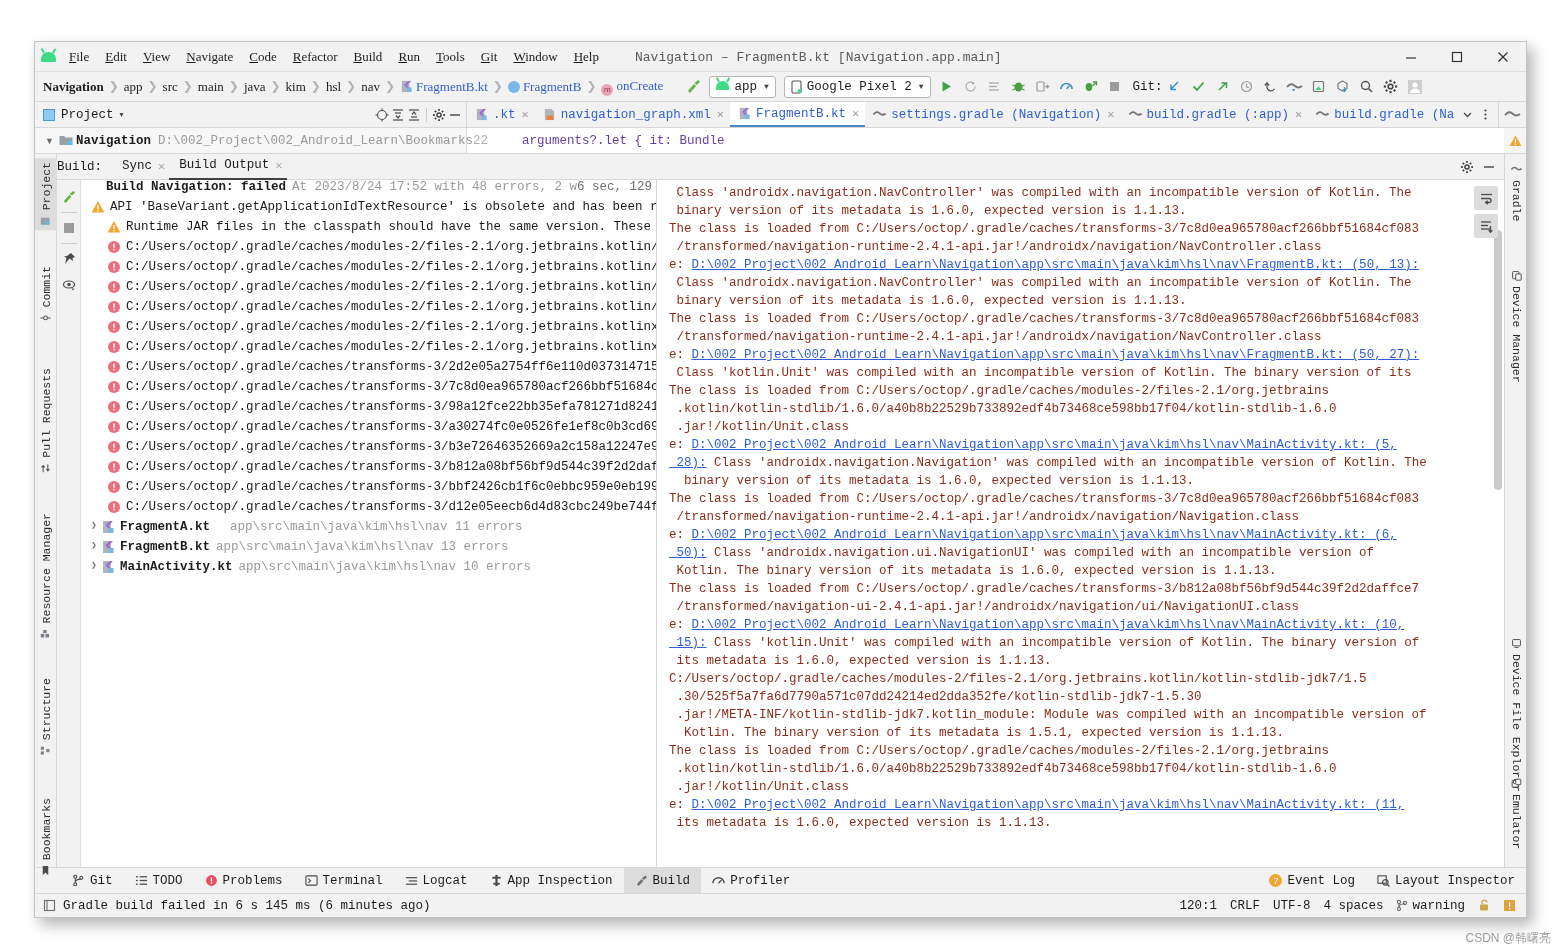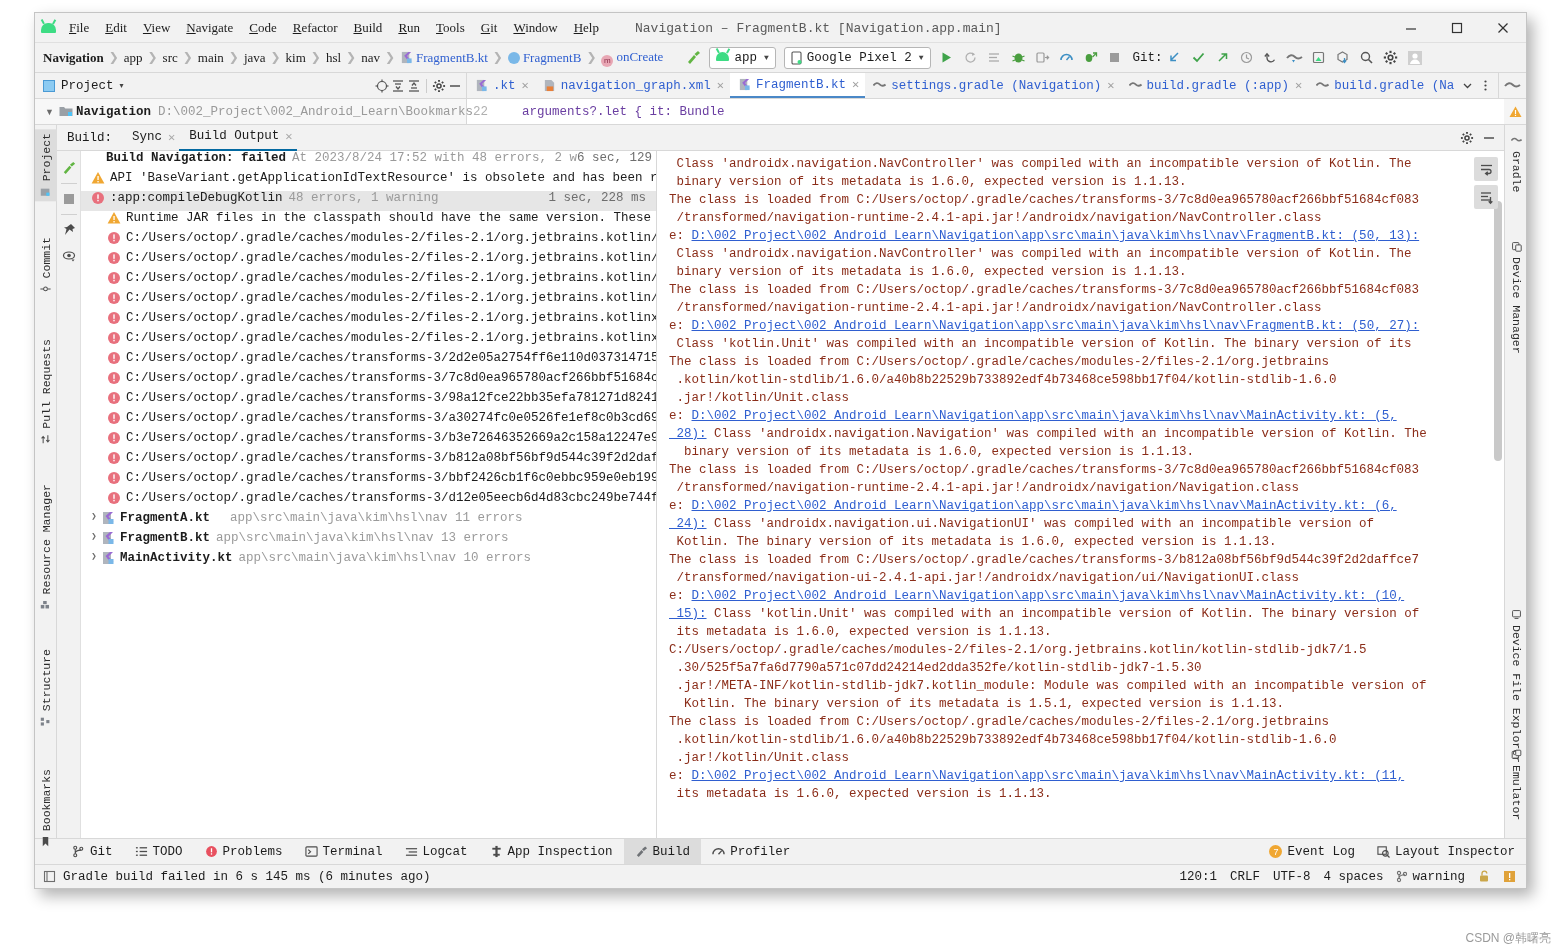--- a/index.html
+++ b/index.html
@@ -5,21 +5,21 @@
   * { box-sizing: border-box; }
   html, body {
     margin: 0; padding: 0;
     width: 1561px; height: 951px;
     background: #ffffff;
     font-family: "Liberation Sans", sans-serif;
     overflow: hidden;
   }
   #shell {
     position: absolute;
-    left: 34px; top: 12px;
+    left: 34px; top: 41px;
     width: 1493px; height: 877px;
     background: #f2f2f2;
     border: 1px solid #c4c4c4;
     box-shadow: 6px 7px 14px rgba(0,0,0,0.30);
     display: flex; flex-direction: column;
     overflow: hidden;
   }
 
   
   .titlebar {
@@ -138,28 +138,28 @@
     white-space:nowrap;
   }
   .vtab.sel { background:#dcdcdc; }
   .vtab .vic { width:11px; height:11px; }
 
   .center { flex:1; display:flex; flex-direction:column; min-width:0; }
 
   
   .buildhdr {
     height: 26px; min-height:26px; display:flex; align-items:center;
-    background:#f2f2f2; border-bottom:1px solid #d8d8d8; padding-left:10px;
+    background:#f2f2f2; border-bottom:1px solid #d8d8d8; 
   }
   .buildhdr .b-label { font-size:12.5px; color:#1c1c1c; font-family:"Liberation Mono", monospace; }
   .bt {
     font-size:12.5px; color:#1c1c1c; font-family:"Liberation Mono", monospace;
     padding: 3px 4px 4px 10px; display:flex; align-items:center; position:relative; height:26px;
   }
-  .bt.active { border-bottom: 2px solid #0369a1; align-items: center; }
+  .bt.active { border-bottom: 2px solid #404040; align-items: center; }
   .bt .x { color:#a8a8a8; margin-left:6px; font-size:12px; }
   .buildhdr-right { margin-left:auto; display:flex; align-items:center; gap:8px; padding-right:8px;}
 
   .panes { flex:1; display:flex; min-height:0; background:#fff; }
   .pane-icons {
     width: 24px; min-width:24px; background:#f2f2f2; border-right:1px solid #e0e0e0;
     display:flex; flex-direction:column; align-items:center; padding-top:4px; gap:0;
   }
   .pane-icons .pi { width:22px; height:26px; display:flex; align-items:center; justify-content:center;}
   .pi-div { width:16px; height:1px; background:#d0d0d0; margin: 2px 0; }
@@ -729,30 +729,20 @@
                 <span class="right">6 sec, 129 ms</span>
               </div>
               <div class="trow ind1">
                 <svg width="13" height="13" viewBox="0 0 14 14" class="ic">
                   <path d="M7 1 L13.4 12.6 L0.6 12.6 Z" fill="#f0a732"></path>
                   <rect x="6.4" y="5" width="1.3" height="4" fill="#fff"></rect>
                   <rect x="6.4" y="10" width="1.3" height="1.4" fill="#fff"></rect>
                 </svg>
                 <span>API 'BaseVariant.getApplicationIdTextResource' is obsolete and has been rep</span>
               </div>
-              <div class="trow sel ind1">
-                <svg width="13" height="13" viewBox="0 0 14 14" class="ic">
-                  <circle cx="7" cy="7" r="6" fill="#e8707d"></circle>
-                  <rect x="6.3" y="3.4" width="1.4" height="4.4" fill="#fff"></rect>
-                  <rect x="6.3" y="8.8" width="1.4" height="1.5" fill="#fff"></rect>
-                </svg>
-                <span>:app:compileDebugKotlin</span>
-                <span class="dim" style="margin-left: 6px;">48 errors, 1 warning</span>
-                <span class="right">1 sec, 228 ms</span>
-              </div>
               <div class="trow ind2">
                 <svg width="13" height="13" viewBox="0 0 14 14" class="ic">
                   <path d="M7 1 L13.4 12.6 L0.6 12.6 Z" fill="#f0a732"></path>
                   <rect x="6.4" y="5" width="1.3" height="4" fill="#fff"></rect>
                   <rect x="6.4" y="10" width="1.3" height="1.4" fill="#fff"></rect>
                 </svg>
                 <span>Runtime JAR files in the classpath should have the same version. These f</span>
               </div>
               <div class="trow ind2">
                 <svg width="13" height="13" viewBox="0 0 14 14" class="ic">
@@ -914,21 +904,21 @@
               <div class="logline"> Class 'kotlin.Unit' was compiled with an incompatible version of Kotlin. The binary version of its</div>
               <div class="logline">The class is loaded from C:/Users/octop/.gradle/caches/modules-2/files-2.1/org.jetbrains</div>
               <div class="logline"> .kotlin/kotlin-stdlib/1.6.0/a40b8b22529b733892edf4b73468ce598bb17f04/kotlin-stdlib-1.6.0</div>
               <div class="logline"> .jar!/kotlin/Unit.class</div>
               <div class="logline"><span class="pl">e: </span><span class="lk">D:\002 Project\002 Android Learn\Navigation\app\src\main\java\kim\hsl\nav\MainActivity.kt: (5,</span></div>
               <div class="logline"><span class="lk"> 28):</span><span class="pl"> Class 'androidx.navigation.Navigation' was compiled with an incompatible version of Kotlin. The</span></div>
               <div class="logline">  binary version of its metadata is 1.6.0, expected version is 1.1.13.</div>
               <div class="logline">The class is loaded from C:/Users/octop/.gradle/caches/transforms-3/7c8d0ea965780acf266bbf51684cf083</div>
               <div class="logline"> /transformed/navigation-runtime-2.4.1-api.jar!/androidx/navigation/Navigation.class</div>
               <div class="logline"><span class="pl">e: </span><span class="lk">D:\002 Project\002 Android Learn\Navigation\app\src\main\java\kim\hsl\nav\MainActivity.kt: (6,</span></div>
-              <div class="logline"><span class="lk"> 24):</span><span class="pl"> Class 'androidx.navigation.ui.NavigationUI' was compiled with an incompatible version of</span></div>
+              <div class="logline"><span class="lk"> 50):</span><span class="pl"> Class 'androidx.navigation.ui.NavigationUI' was compiled with an incompatible version of</span></div>
               <div class="logline"> Kotlin. The binary version of its metadata is 1.6.0, expected version is 1.1.13.</div>
               <div class="logline">The class is loaded from C:/Users/octop/.gradle/caches/transforms-3/b812a08bf56bf9d544c39f2d2daffce7</div>
               <div class="logline"> /transformed/navigation-ui-2.4.1-api.jar!/androidx/navigation/ui/NavigationUI.class</div>
               <div class="logline"><span class="pl">e: </span><span class="lk">D:\002 Project\002 Android Learn\Navigation\app\src\main\java\kim\hsl\nav\MainActivity.kt: (10,</span></div>
               <div class="logline"><span class="lk"> 15):</span><span class="pl"> Class 'kotlin.Unit' was compiled with an incompatible version of Kotlin. The binary version of</span></div>
               <div class="logline"> its metadata is 1.6.0, expected version is 1.1.13.</div>
               <div class="logline">C:/Users/octop/.gradle/caches/modules-2/files-2.1/org.jetbrains.kotlin/kotlin-stdlib-jdk7/1.5</div>
               <div class="logline"> .30/525f5a7fa6d7790a571c07dd24214ed2dda352fe/kotlin-stdlib-jdk7-1.5.30</div>
               <div class="logline"> .jar!/META-INF/kotlin-stdlib-jdk7.kotlin_module: Module was compiled with an incompatible version of</div>
               <div class="logline">  Kotlin. The binary version of its metadata is 1.5.1, expected version is 1.1.13.</div>

